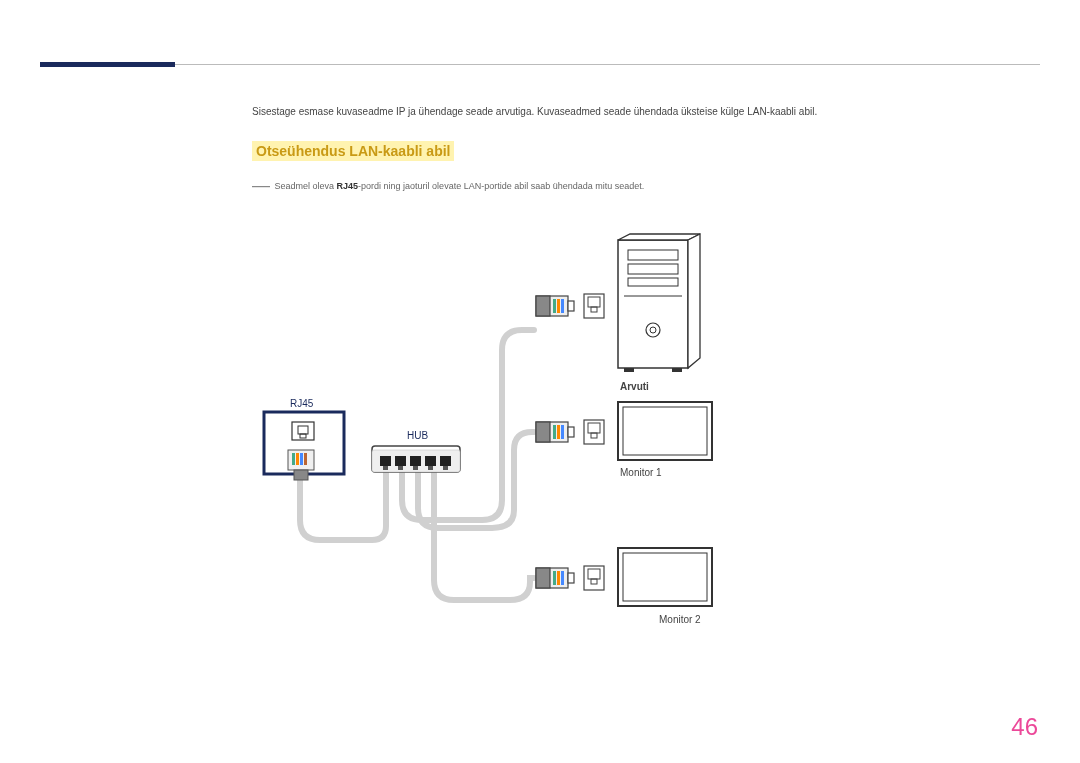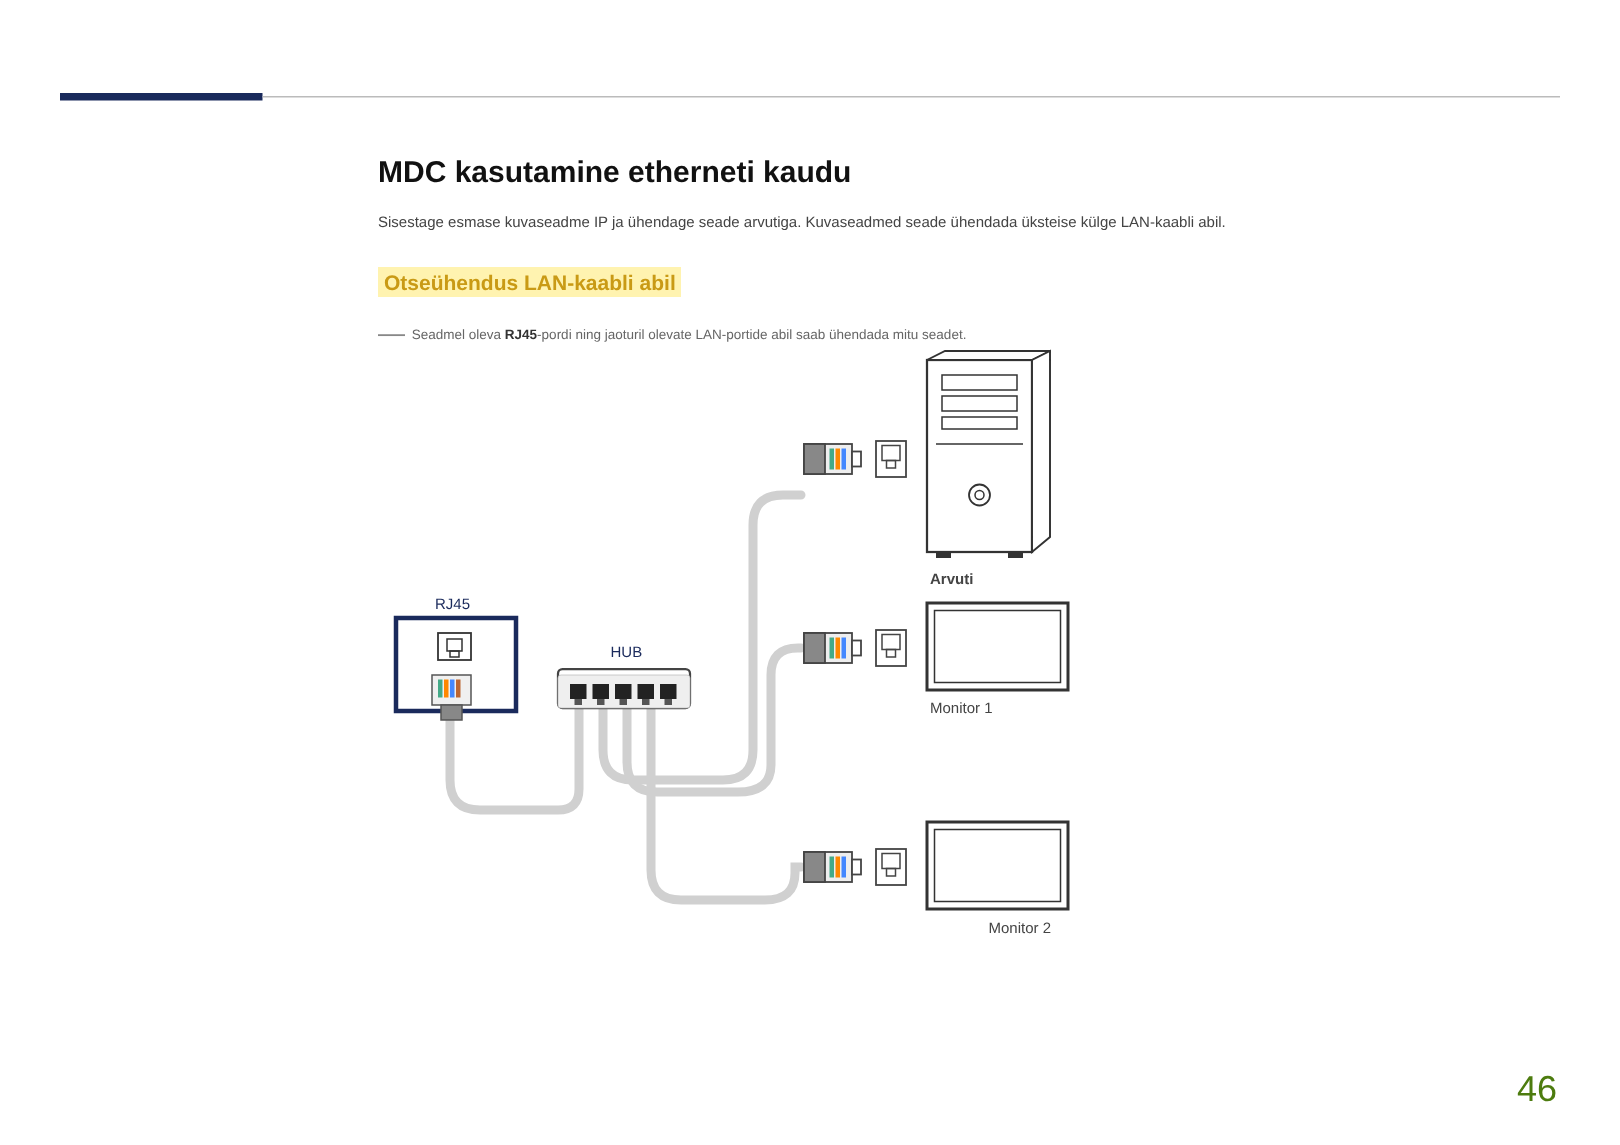--- a/index.html
+++ b/index.html
@@ -82,32 +82,31 @@
   .label-hub  { color: #1a2a5c; top: 210px; left: 155px; }
   .label-arvuti   { top: 161px; left: 368px; font-weight: bold; }
   .label-monitor1 { top: 247px; left: 368px; text-align: center; }
   .label-monitor2 { top: 394px; left: 368px; margin-left: 39px; }
   svg { position: absolute; top: 0; left: 0; }
   .page-num {
     position: absolute;
     right: 42px;
     bottom: 22px;
     font-size: 24px;
-    color: #4d7c0f;
+    color: #ec4899;
     font-weight: 300;
   }
 </style>
 </head>
 <body>
 
 <div class="top-accent"></div>
 <div class="hr"></div>
 
 <div class="content">
-  <div class="title">MDC kasutamine etherneti kaudu</div>
   <div class="intro">Sisestage esmase kuvaseadme IP ja ühendage seade arvutiga. Kuvaseadmed seade ühendada üksteise külge LAN-kaabli abil.</div>
   <div class="subhead">Otseühendus LAN-kaabli abil</div>
   <div class="note">
     <span class="dash">―</span>
     <span>Seadmel oleva </span><strong>RJ45</strong><span>-pordi ning jaoturil olevate LAN-portide abil saab ühendada mitu seadet.</span>
   </div>
 </div>
 
 <div class="diagram">
   <svg width="520" height="430" viewBox="0 0 520 430">

